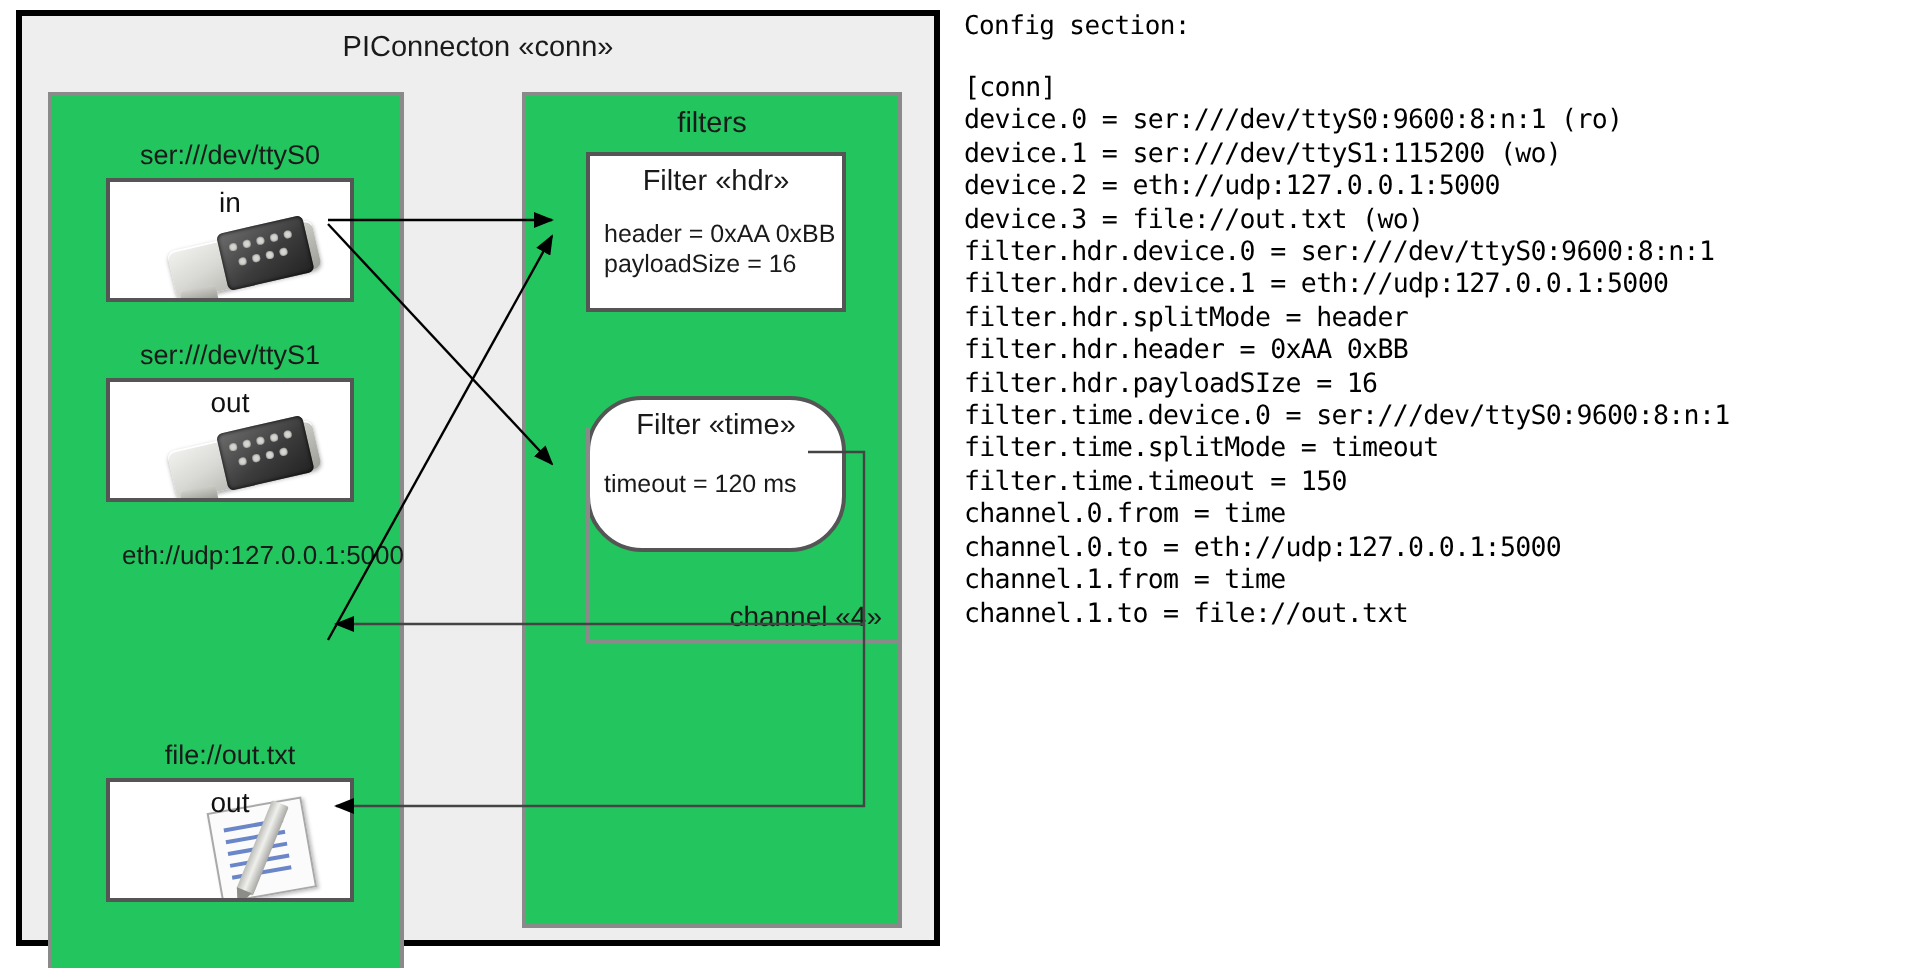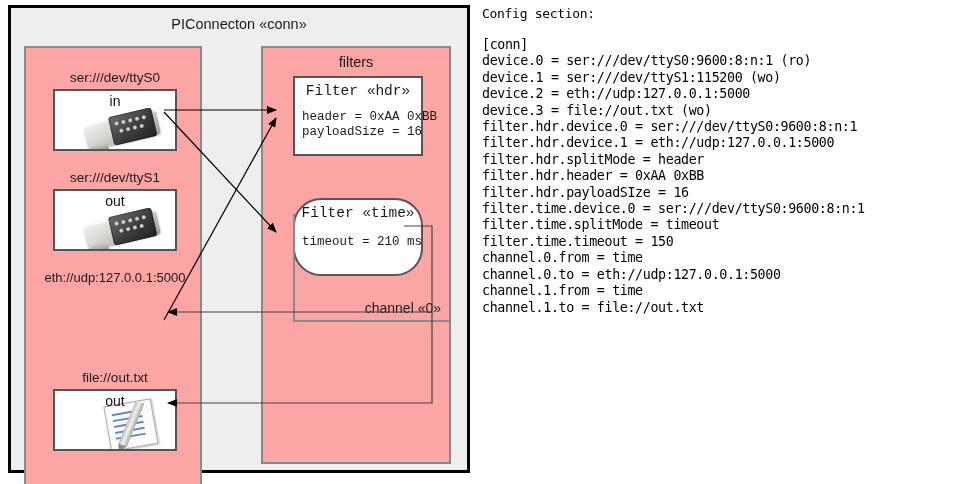--- a/index.html
+++ b/index.html
@@ -6,21 +6,21 @@
   body{width:964px;height:484px;overflow:hidden;font-family:"Liberation Sans",sans-serif;-webkit-font-smoothing:antialiased;}
   #root{position:relative;width:964px;height:484px;}
 
   
   .outer{position:absolute;left:8px;top:5px;width:462px;height:468px;
          background:#eeeeee;border:3px solid #000;box-sizing:border-box;}
   .outer-title{position:absolute;left:0;top:8px;width:100%;text-align:center;
                font-size:14.5px;color:#1a1a1a;}
 
   
-  .panel{position:absolute;background:#fca5a5;border:2px solid #8a8a8a;box-sizing:border-box;padding-left:36px;}
+  .panel{position:absolute;background:#22c55e;border:2px solid #8a8a8a;box-sizing:border-box;padding-left:36px;}
   .panel-title{position:absolute;left:0;top:6px;width:100%;text-align:center;
                font-size:14.5px;color:#1a1a1a;}
 
   #devices-panel{left:13px;top:38px;width:178px;height:460px;}
   #filters-panel{left:250px;top:38px;width:190px;height:418px;}
 
   
   .dev{position:absolute;}
   .dev-label{position:absolute;left:0;top:0;width:100%;text-align:center;
              font-size:13.5px;color:#1a1a1a;white-space:nowrap;}
@@ -28,21 +28,21 @@
            width:124px;height:62px;background:#fff;border:2px solid #555;box-sizing:border-box;
            overflow:hidden;text-decoration:underline;}
   .dev-dir{position:absolute;left:0;top:2px;width:100%;text-align:center;
            font-size:14px;color:#111;z-index:3;}
   .dev-dir.left{text-align:left;left:6px;width:auto;font-size:15px;}
 
   #dev-ttys0{left:2px;top:22px;width:174px;height:82px;}
   #dev-ttys1{left:2px;top:122px;width:174px;height:82px;}
   #dev-eth  {left:2px;top:222px;width:174px;height:82px;}
   #dev-file {left:2px;top:322px;width:174px;height:82px;}
-  #dev-eth .dev-label{font-size:13px;}
+  #dev-eth .dev-label{font-size:13px;text-align:right;}
 
   
   .db9{position:absolute;left:30px;top:20px;width:78px;height:36px;
        transform:rotate(-13deg);}
   .db9 .shell{position:absolute;left:0;top:6px;width:74px;height:25px;border-radius:4px;
       background:linear-gradient(160deg,#f2f2f0 0%,#d8d8d4 38%,#b9b9b4 70%,#9e9e99 100%);
       box-shadow:inset 0 1px 0 #fff, 0 1px 2px rgba(0,0,0,.35);}
   .db9 .face{position:absolute;left:26px;top:3px;width:44px;height:29px;border-radius:3px;
       background:linear-gradient(150deg,#6e6e6e 0%,#3c3c3c 55%,#222 100%);
       box-shadow:inset 0 0 2px #000;}
@@ -75,21 +75,21 @@
       border:1px solid #a9a9a9;box-shadow:1px 1px 2px rgba(0,0,0,.25);}
   .note .sheet i{position:absolute;left:6px;width:30px;height:2px;background:#6a86c8;}
   .note .pencil{position:absolute;left:20px;top:-2px;width:9px;height:48px;
       transform:rotate(32deg);
       background:linear-gradient(90deg,#bdbdb8,#efefec 45%,#a8a8a4);border-radius:1px;}
   .note .pencil:after{content:"";position:absolute;left:0;bottom:-8px;
       border-left:4.5px solid transparent;border-right:4.5px solid transparent;
       border-top:9px solid #8c8c88;}
 
   
-  .filter{position:absolute;background:#fff;border:2px solid #555;box-sizing:border-box;font-family:Liberation Mono, monospace;}
+  .filter{position:absolute;background:#fff;border:2px solid #555;box-sizing:border-box;}
   #filter-hdr{left:30px;top:28px;width:130px;height:80px;}
   #filter-time{left:30px;top:150px;width:130px;height:78px;border-radius:28px;}
   .filter-title{position:absolute;left:0;top:5px;width:100%;text-align:center;
                 font-size:14.5px;color:#1a1a1a;}
   .filter-attrs{position:absolute;left:7px;top:32px;font-size:12.5px;color:#1a1a1a;line-height:15px;}
   #filter-time .filter-attrs{top:35px;}
 
   
   .channel{position:absolute;border:2px solid #8a8a8a;border-top:none;box-sizing:border-box;
            background:transparent;}
@@ -190,25 +190,25 @@
       <div class="panel-title">filters</div>
 
       <div class="filter" id="filter-hdr">
         <div class="filter-title">Filter «hdr»</div>
         <div class="filter-attrs" style="white-space:pre">header = 0xAA 0xBB
 payloadSize = 16</div>
       </div>
 
       <div class="filter" id="filter-time">
         <div class="filter-title">Filter «time»</div>
-        <div class="filter-attrs" style="white-space:pre">timeout = 210 ms</div>
+        <div class="filter-attrs" style="white-space:pre">timeout = 120 ms</div>
       </div>
 
       <div class="channel" id="channel-0">
-        <div class="channel-label">channel «0»</div>
+        <div class="channel-label">channel «4»</div>
       </div>
     </div>
   </div>
 
   <svg id="wires" viewBox="0 0 470 484">
     <defs>
       <marker id="ah" markerWidth="10" markerHeight="8" refX="9" refY="4" orient="auto" markerUnits="userSpaceOnUse">
         <path d="M0,0 L10,4 L0,8 z" fill="#000"></path>
       </marker>
     </defs>

